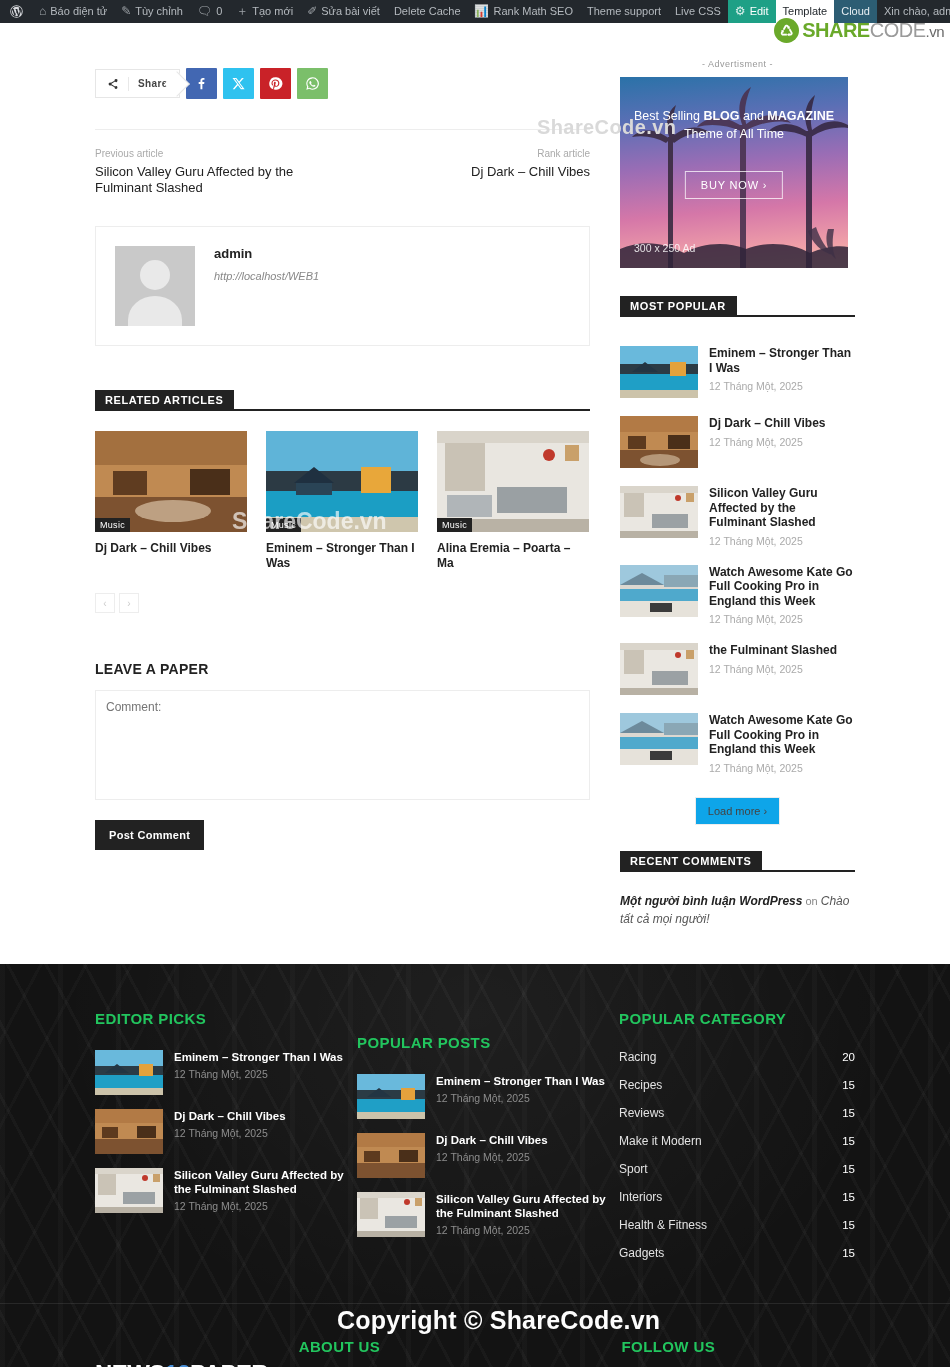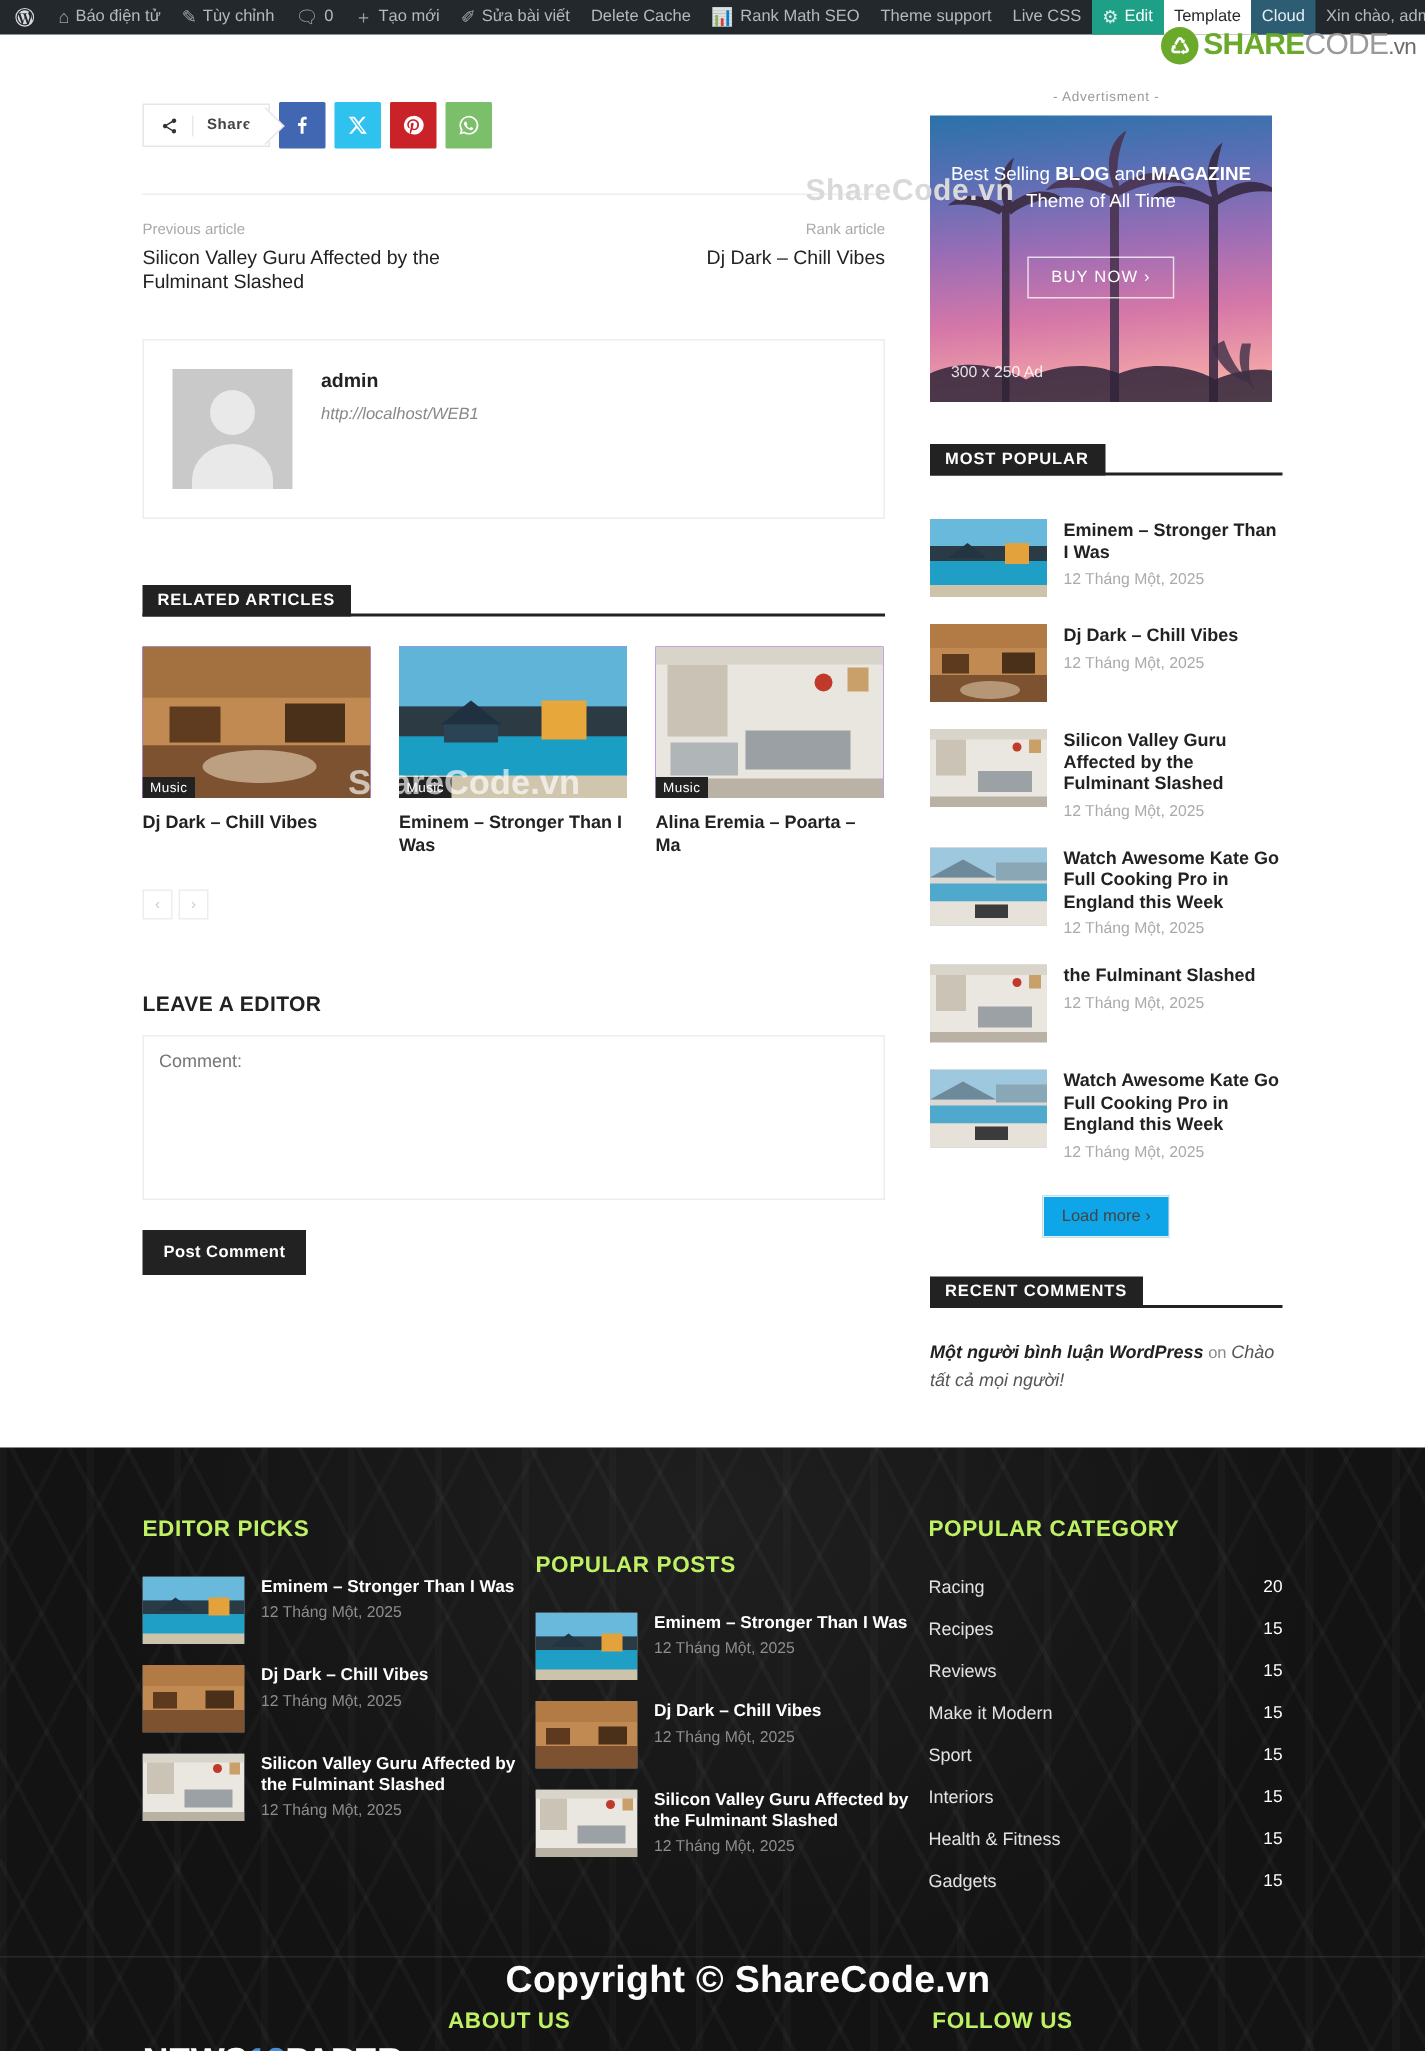--- a/index.html
+++ b/index.html
@@ -214,21 +214,21 @@
       radial-gradient(ellipse at 50% 12%, rgba(255,255,255,.05), rgba(0,0,0,0) 62%);
     pointer-events: none;
   }
   .footer-inner { position: relative; z-index: 2; padding: 0 95px; }
   .f-cols { display: flex; }
   .f-col { width: 262px; }
   .f-col.c1 { width: 262px; }
   .f-col.c2 { width: 262px; margin-top: 24px; }
   .f-col.c3 { width: 236px; }
   .f-h {
-    font-size: 15px; font-weight: bold; letter-spacing: .4px; margin-bottom: 16px; color: #bef264;
+    font-size: 15px; font-weight: bold; letter-spacing: .4px; margin-bottom: 16px; color: #22c55e;
   }
   .f-item { display: flex; gap: 11px; padding: 7px 0; align-items: flex-start; }
   .f-thumb { width: 68px; height: 45px; flex: none; overflow: hidden; background:#777; }
   .f-title { font-size: 11.5px; font-weight: bold; color: #fff; line-height: 14px; }
   .f-date { font-size: 10.5px; color: #8d8d8d; margin-top: 4px; }
 
   .cat-row {
     display: flex; justify-content: space-between; align-items: center;
     padding: 7px 0; font-size: 12px; color: #e2e2e2;
   }
@@ -451,21 +451,21 @@
             <div class="rel-title">Alina Eremia – Poarta – Ma</div>
           </div>
         </div>
 
         <div class="pager">
           <div>‹</div>
           <div>›</div>
         </div>
 
         
-        <div class="reply-h">LEAVE A EDITOR</div>
+        <div class="reply-h">LEAVE A PAPER</div>
         <textarea class="comment-area" placeholder="Comment:" style=""></textarea>
         <button class="post-btn">Post Comment</button>
       </div>
 
       <div class="side-col">
 
         <div class="ad-label">- Advertisment -</div>
 
         <div class="ad-box">
           <svg class="palm" viewBox="0 0 228 191" preserveAspectRatio="none">

